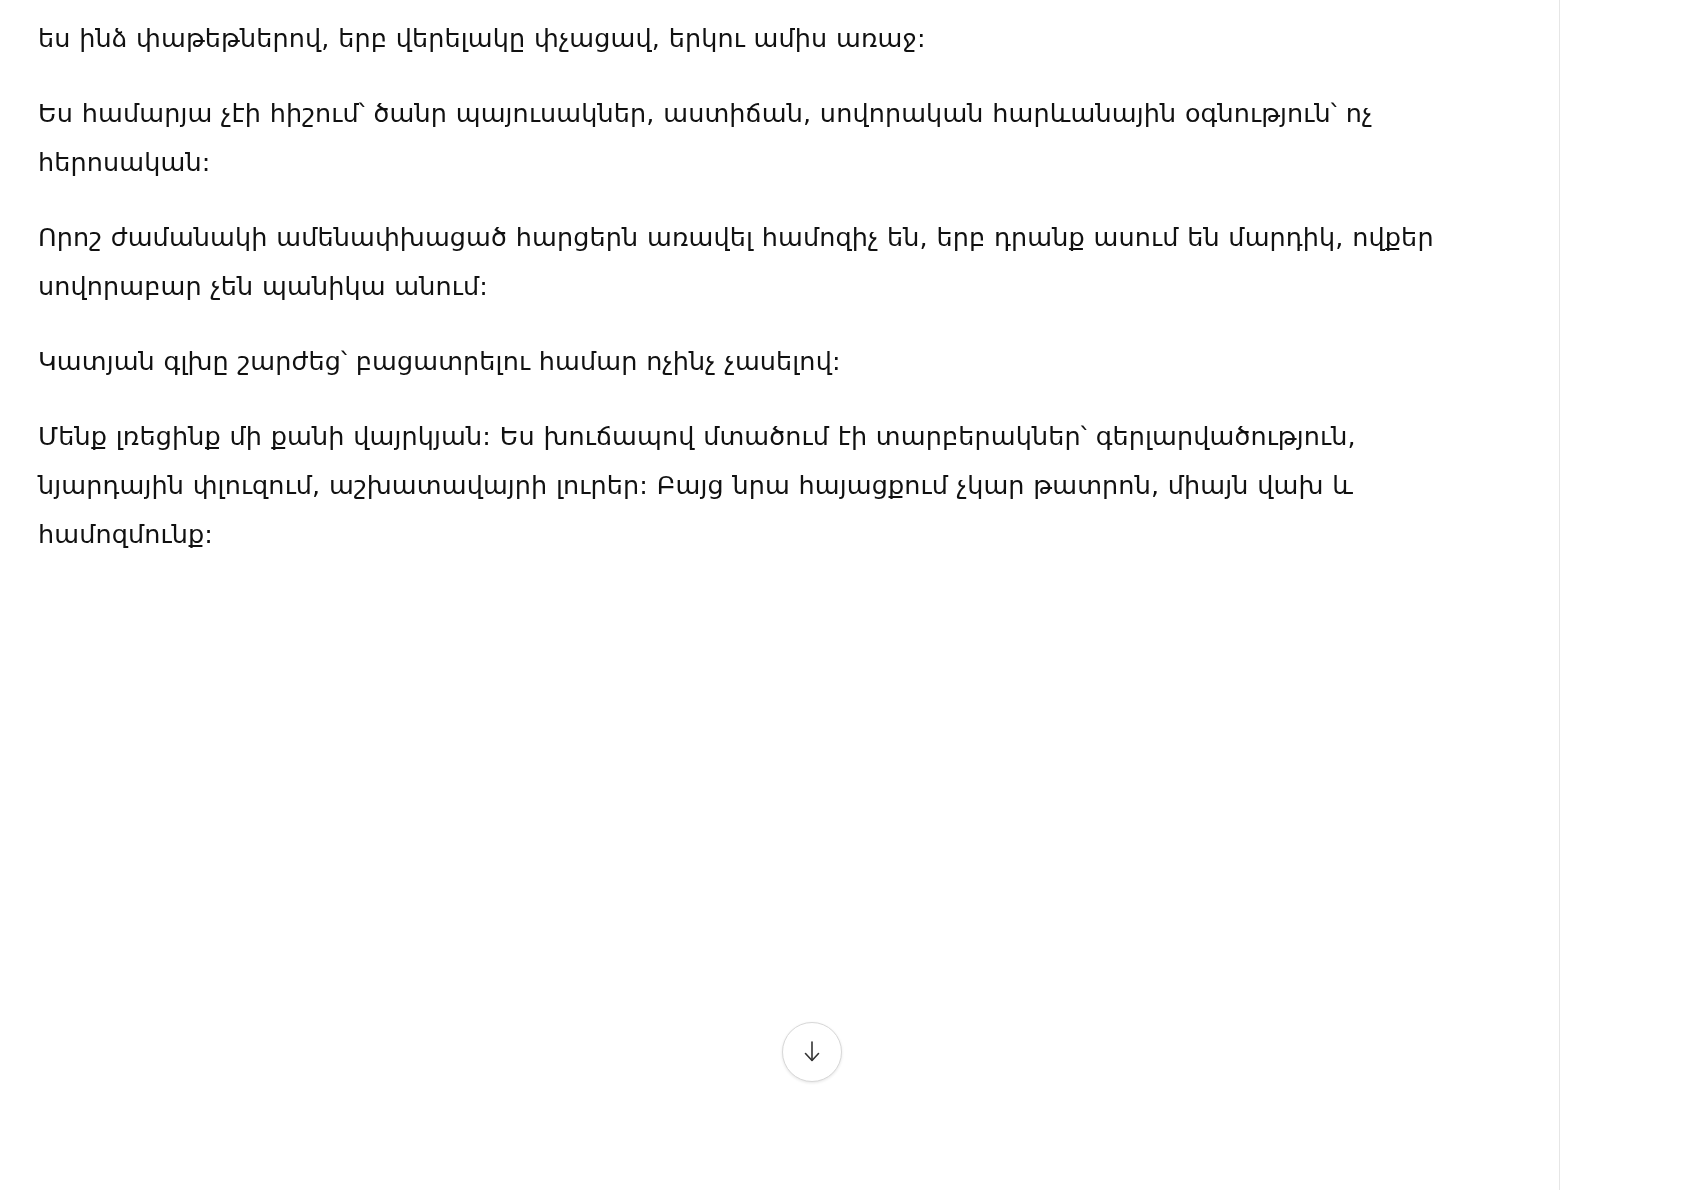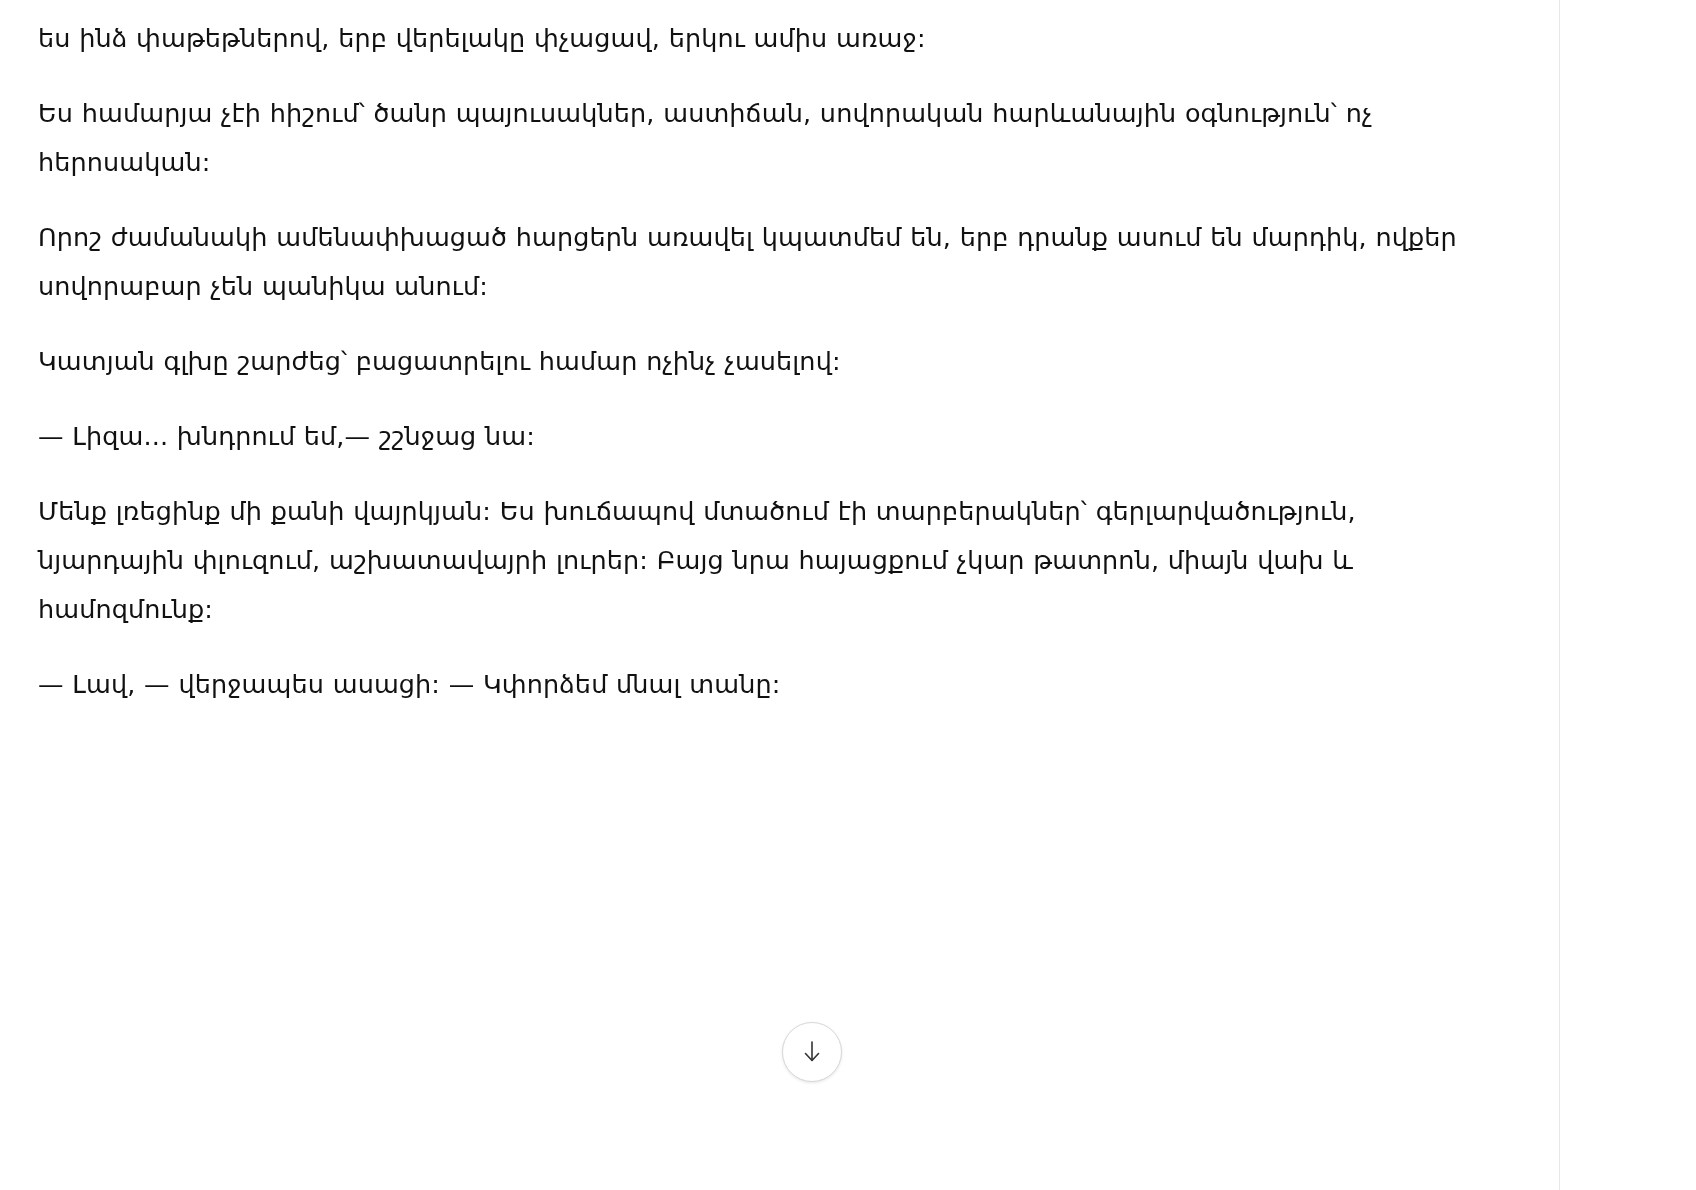--- a/index.html
+++ b/index.html
@@ -71,25 +71,23 @@
   }
 </style>
 </head>
 <body>
 
 <div class="page">
 
   <div class="reader">
     <p class="para">ես ինձ փաթեթներով, երբ վերելակը փչացավ, երկու ամիս առաջ:</p>
     <p class="para">Ես համարյա չէի հիշում՝ ծանր պայուսակներ, աստիճան, սովորական հարևանային օգնություն՝ ոչ հերոսական:</p>
-    <p class="para">Որոշ ժամանակի ամենափխացած հարցերն առավել կպատմեմ են, երբ դրանք ասում են մարդիկ, ովքեր սովորաբար չեն պանիկա անում:</p>
+    <p class="para">Որոշ ժամանակի ամենափխացած հարցերն առավել համոզիչ են, երբ դրանք ասում են մարդիկ, ովքեր սովորաբար չեն պանիկա անում:</p>
     <p class="para">Կատյան գլխը շարժեց՝ բացատրելու համար ոչինչ չասելով:</p>
-    <p class="para">— Լիզա... խնդրում եմ,— շշնջաց նա:</p>
     <p class="para">Մենք լռեցինք մի քանի վայրկյան: Ես խուճապով մտածում էի տարբերակներ՝ գերլարվածություն, նյարդային փլուզում, աշխատավայրի լուրեր: Բայց նրա հայացքում չկար թատրոն, միայն վախ և համոզմունք:</p>
-    <p class="para">— Լավ, — վերջապես ասացի: — Կփորձեմ մնալ տանը:</p>
   </div>
 
   <div class="right-gutter"></div>
 
   <div class="scroll-down-btn">
     <span>
       <svg width="26" height="28" viewBox="0 0 26 28" fill="none" xmlns="http://www.w3.org/2000/svg">
         <path d="M13 4 L13 22" stroke="#333333" stroke-width="1.6" stroke-linecap="round"></path>
         <path d="M6.5 15.5 L13 22.5 L19.5 15.5" stroke="#333333" stroke-width="1.6" stroke-linecap="round" stroke-linejoin="round" fill="none"></path>
       </svg>

